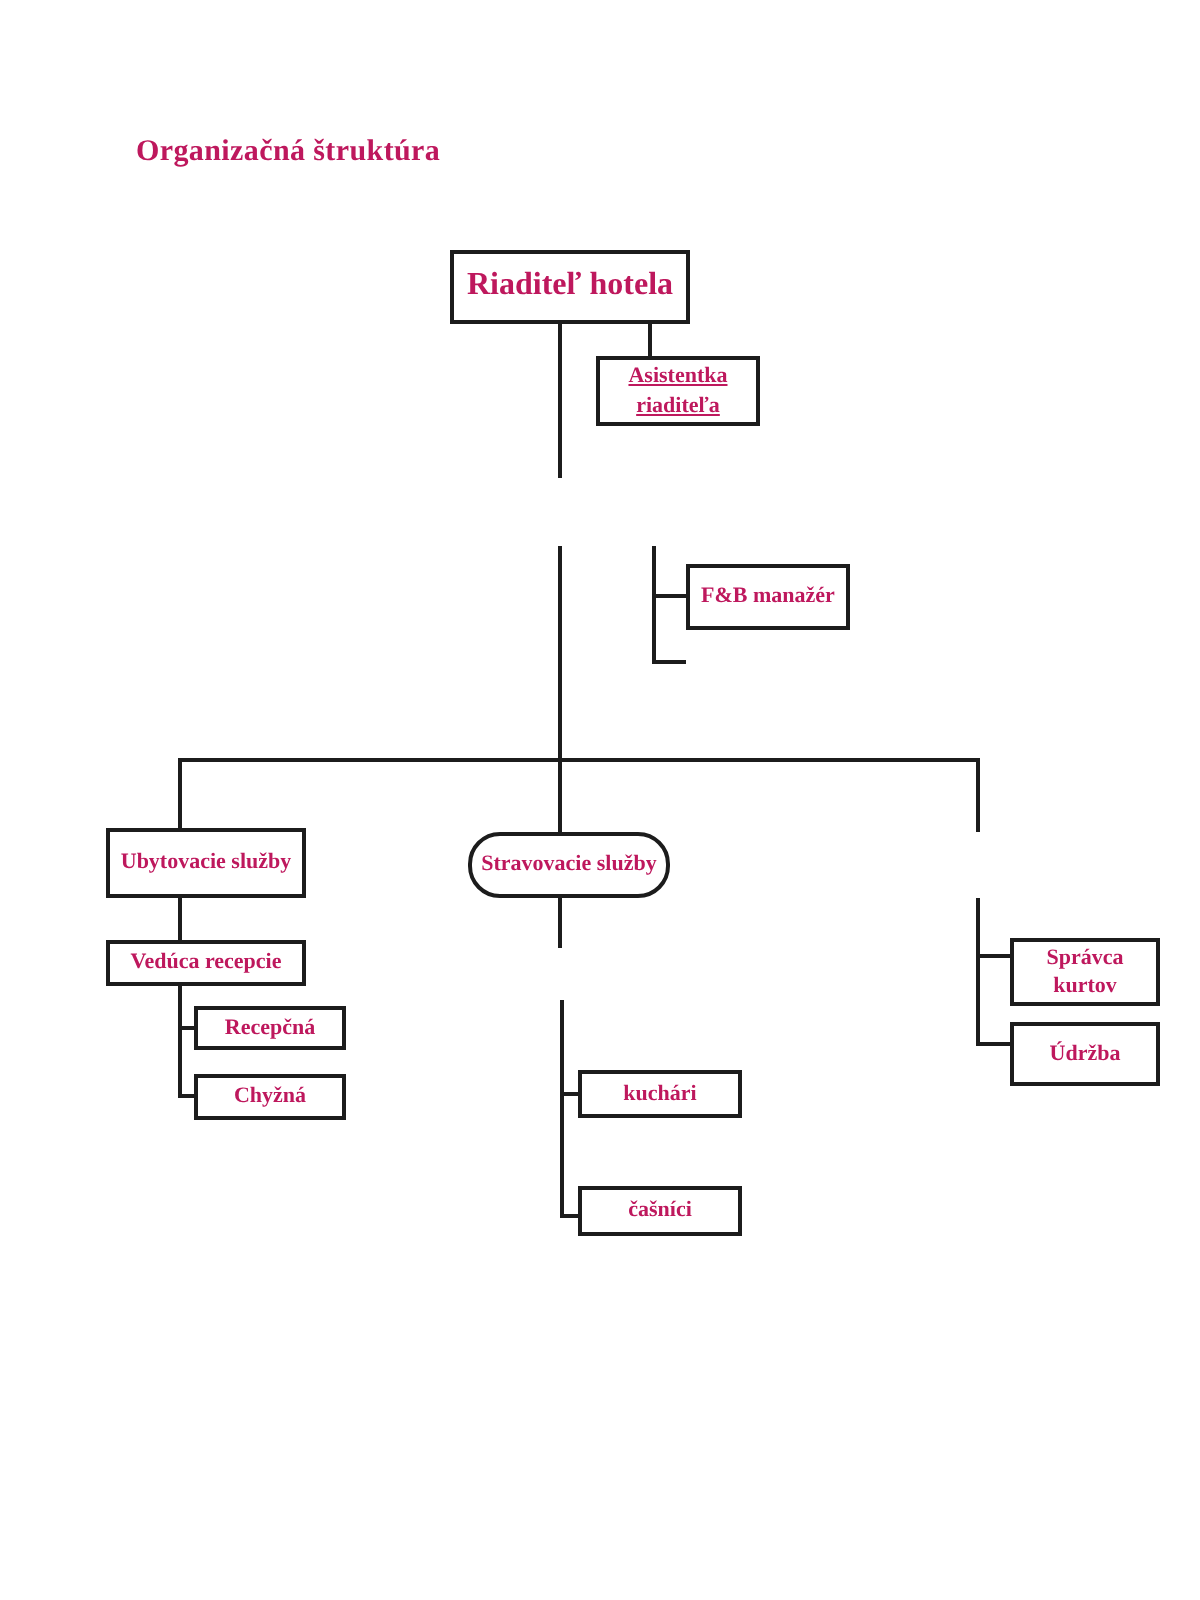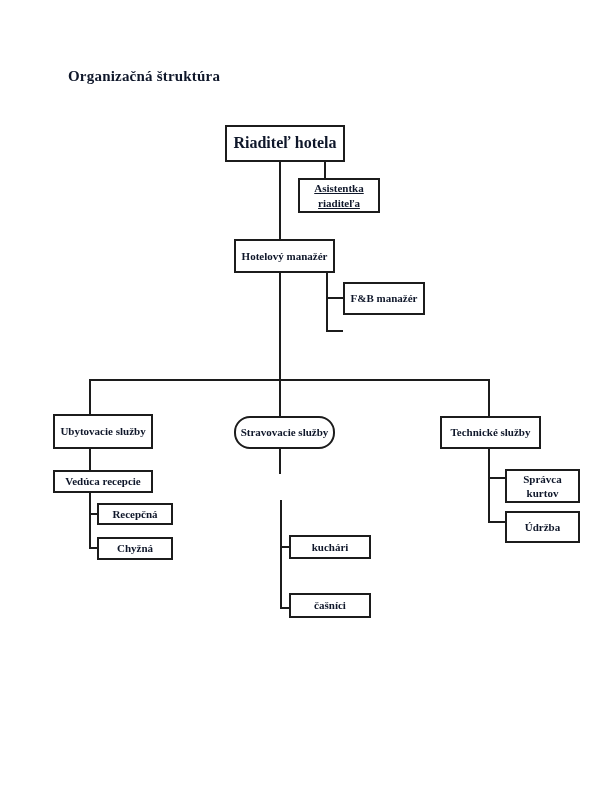--- a/index.html
+++ b/index.html
@@ -6,21 +6,21 @@
     margin: 0;
     padding: 0;
     background: #ffffff;
   }
   #page {
     position: relative;
     width: 600px;
     height: 748px;
     background: #ffffff;
     font-family: "Liberation Serif", "DejaVu Serif", serif;
-    color: #0f172a;
+    color: #be185d;
     overflow: hidden;
   }
   #doc-title {
     position: absolute;
     left: 68px;
     top: 68px;
     font-size: 15px;
     font-weight: bold;
     letter-spacing: 0.2px;
     white-space: nowrap;
@@ -107,25 +107,23 @@
   <div class="line l-stravovacie-sefkuchar"></div>
   <div class="line l-mid-bracket"></div>
   <div class="line l-stub-kuchari"></div>
   <div class="line l-stub-casnici"></div>
   <div class="line l-right-bracket"></div>
   <div class="line l-stub-spravca"></div>
   <div class="line l-stub-udrzba"></div>
 
   <div class="node n-riaditel">Riaditeľ hotela</div>
   <div class="node n-asistentka">Asistentka riaditeľa</div>
-  <div class="node n-hotelovy">Hotelový manažér</div>
   <div class="node n-fb">F&amp;B manažér</div>
   <div class="node n-ubytovacie">Ubytovacie služby</div>
   <div class="node n-stravovacie">Stravovacie služby</div>
-  <div class="node n-technicke">Technické služby</div>
   <div class="node n-veduca">Vedúca recepcie</div>
   <div class="node n-recepcna">Recepčná</div>
   <div class="node n-chyzna">Chyžná</div>
   <div class="node n-kuchari">kuchári</div>
   <div class="node n-casnici">čašníci</div>
   <div class="node n-spravca">Správca kurtov</div>
   <div class="node n-udrzba">Údržba</div>
 
 </div>
 

